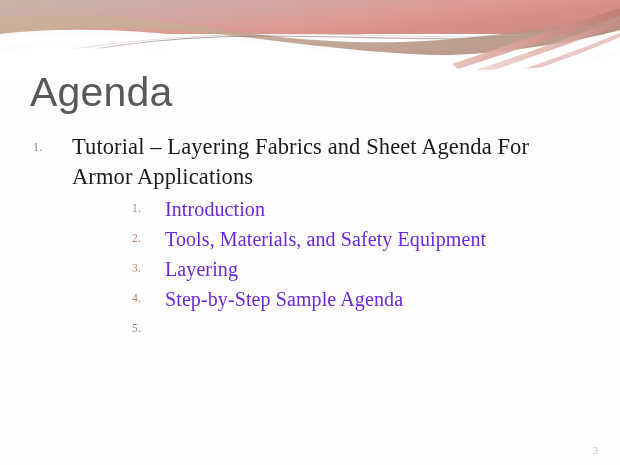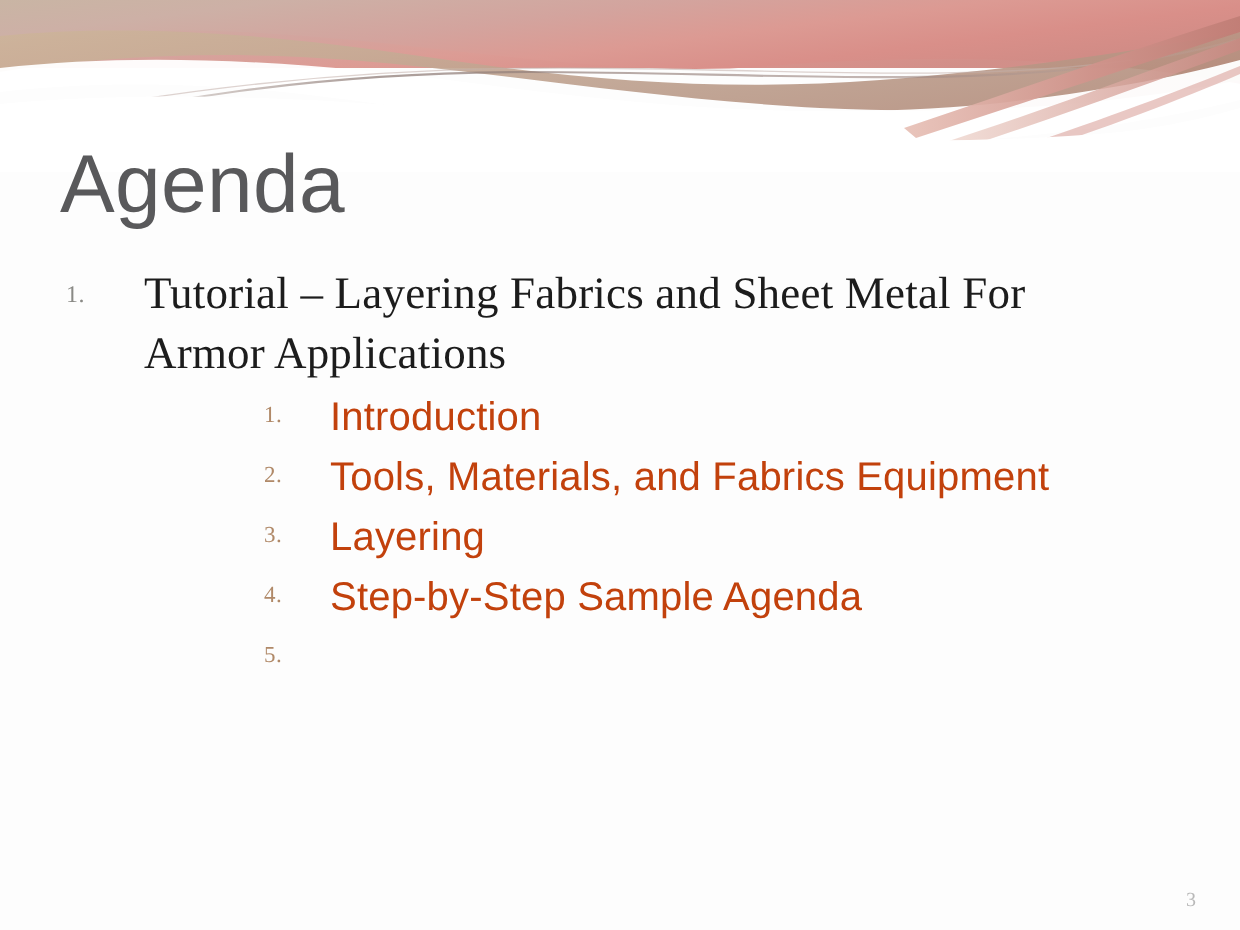--- a/index.html
+++ b/index.html
@@ -93,24 +93,24 @@
   .lvl2-num {
     position: absolute;
     left: 60px;
     top: 8px;
     font-family: "Liberation Serif", serif;
     font-size: 11.5px;
     color: #b08968;
     letter-spacing: 0.3px;
   }
   .lvl2-text {
-    font-family: Liberation Sans, sans-serif;
+    font-family: Liberation Serif, serif;
     font-size: 20px;
     line-height: 30px;
-    color: #c2410c;
+    color: #6d28d9;
     letter-spacing: 0.1px;
     white-space: nowrap;
   }
 
   
   .page-number {
     position: absolute;
     right: 22px;
     bottom: 9px;
     font-family: "Liberation Serif", serif;
@@ -190,32 +190,32 @@
       <path d="M0,52 C90,44 180,50 280,60 C380,70 470,74 560,66 C586,63 606,58 620,54 L620,86 L0,86 Z" fill="#ffffff"></path>
     </svg>
   </div>
 
   <div class="slide-title">Agenda</div>
 
   <div class="outline">
 
     <div class="lvl1-item">
       <span class="lvl1-num">1.</span>
-      <div class="lvl1-text">Tutorial – Layering Fabrics and Sheet Metal For Armor Applications</div>
+      <div class="lvl1-text">Tutorial – Layering Fabrics and Sheet Agenda For Armor Applications</div>
 
       <div class="lvl2-list">
 
         <div class="lvl2-item">
           <span class="lvl2-num">1.</span>
           <span class="lvl2-text">Introduction</span>
         </div>
 
         <div class="lvl2-item">
           <span class="lvl2-num">2.</span>
-          <span class="lvl2-text">Tools, Materials, and Fabrics Equipment</span>
+          <span class="lvl2-text">Tools, Materials, and Safety Equipment</span>
         </div>
 
         <div class="lvl2-item">
           <span class="lvl2-num">3.</span>
           <span class="lvl2-text">Layering</span>
         </div>
 
         <div class="lvl2-item">
           <span class="lvl2-num">4.</span>
           <span class="lvl2-text">Step-by-Step Sample Agenda</span>

